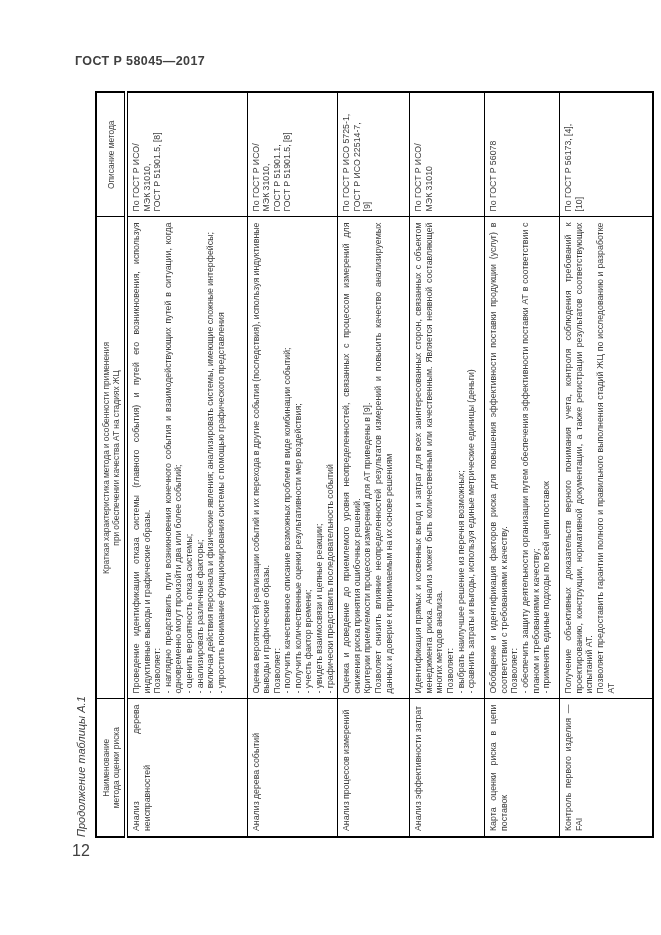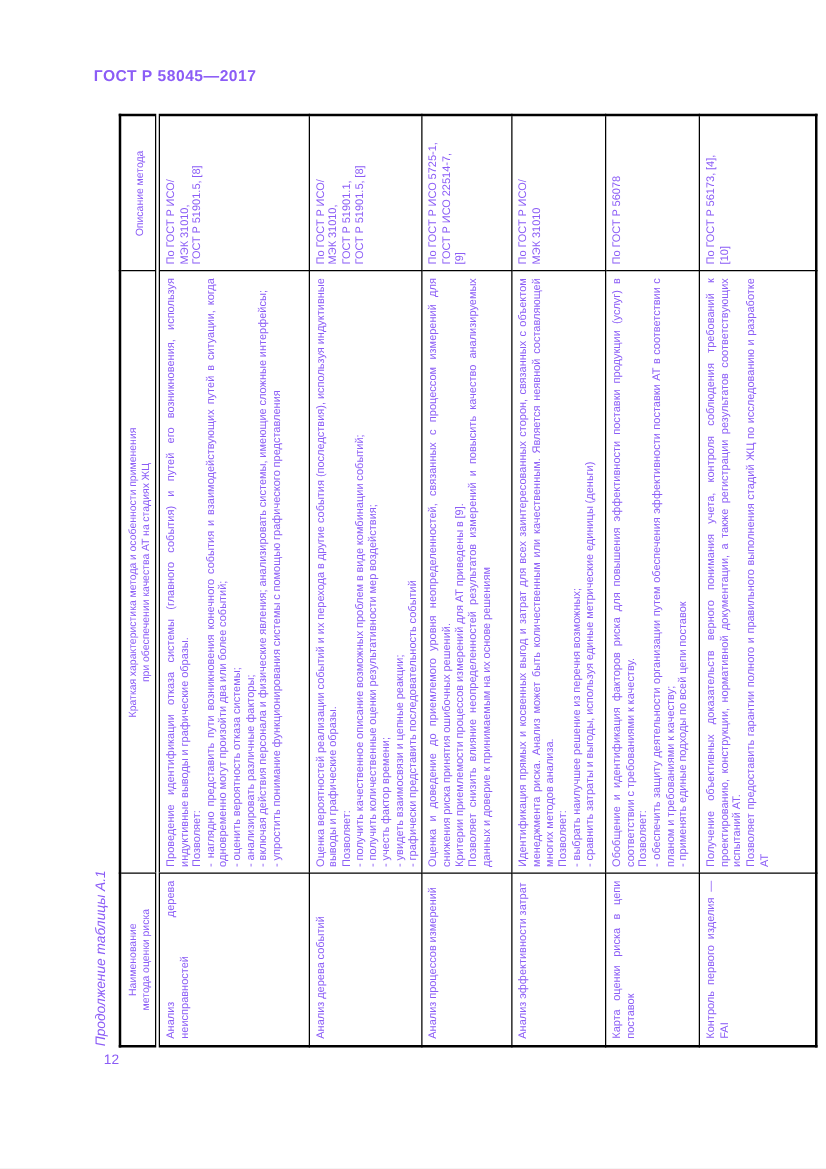--- a/index.html
+++ b/index.html
@@ -2,31 +2,31 @@
 <html><head>
 <meta charset="utf-8">
 <style>
   html,body { margin:0; padding:0; background:#e8e8e8; }
   .page {
     position: relative;
     width: 661px; height: 935px;
     margin: 0 auto;
     background: #ffffff;
     font-family: "Liberation Sans", sans-serif;
-    color: #8b5cf6;
+    color: #404040;
     overflow: hidden;
   }
   .doc-header {
     position: absolute; left: 75px; top: 54px;
     font-size: 12.5px; font-weight: bold; letter-spacing: 0.4px;
     white-space: nowrap;
   }
   .page-num {
-    position: absolute; left: 83px; top: 842px;
-    font-size: 11px;
+    position: absolute; left: 72px; top: 842px;
+    font-size: 16px;
   }
   
   .rotated-wrap {
     position: absolute; left: 75px; top: 838px;
     width: 745px; height: 570px;
     transform: rotate(-90deg);
     transform-origin: 0 0;
   }
   .caption {
     height: 20px;

